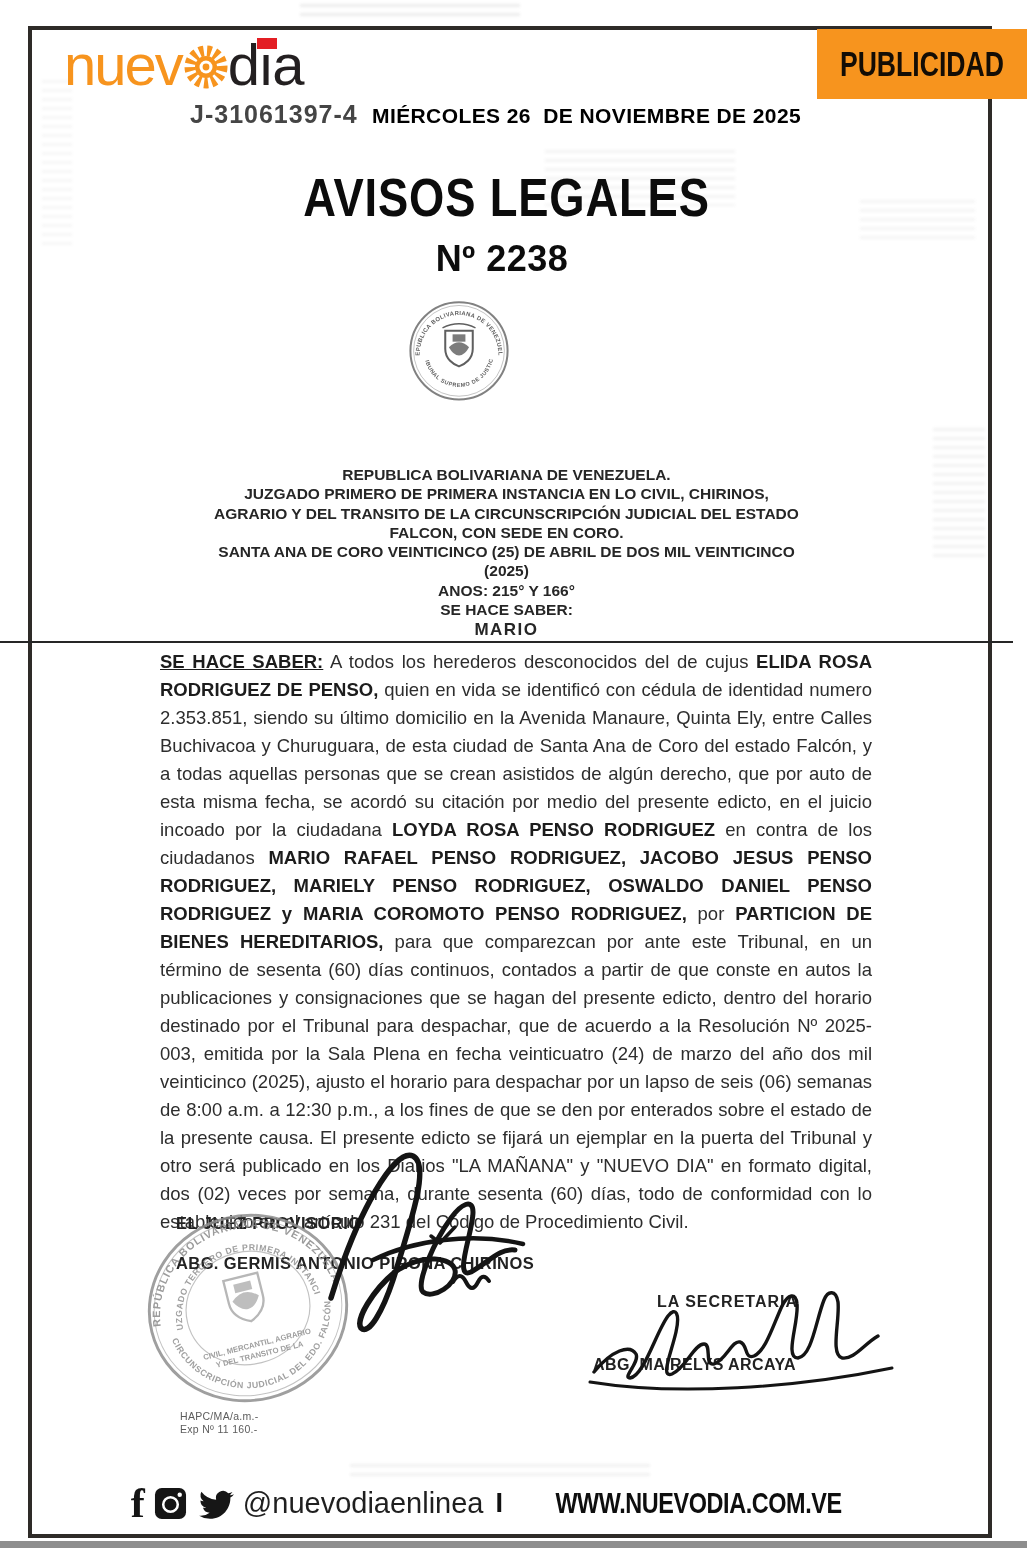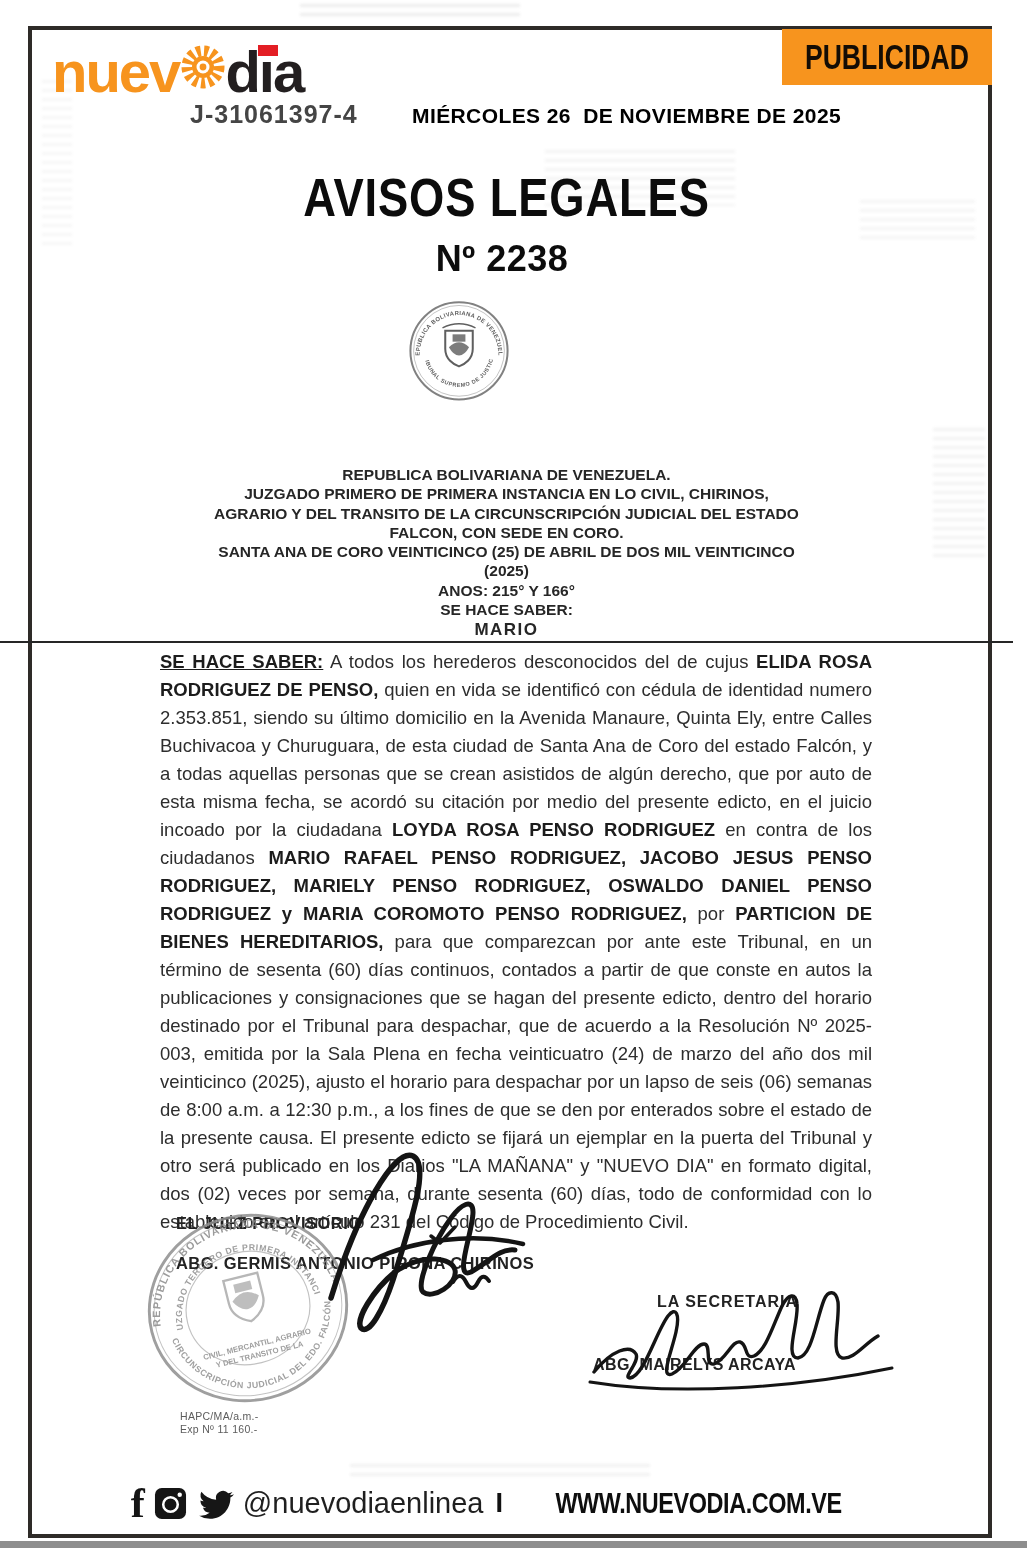--- a/index.html
+++ b/index.html
@@ -17,30 +17,30 @@
   
   .ghost{background:repeating-linear-gradient(180deg,rgba(125,125,125,.20) 0 3px,transparent 3px 9px);filter:blur(1.6px);}
   #ghost1{left:300px;top:4px;width:220px;height:16px;opacity:.7;}
   #ghost2{left:545px;top:150px;width:190px;height:56px;opacity:.45;}
   #ghost3{left:933px;top:428px;width:52px;height:132px;opacity:.5;}
   #ghost4{left:350px;top:1464px;width:300px;height:12px;opacity:.55;}
   #ghost5{left:860px;top:200px;width:115px;height:42px;opacity:.4;}
   #ghost6{left:42px;top:80px;width:30px;height:170px;opacity:.35;}
 
   
-  .publicidad{left:782px;top:29px;width:210px;height:56px;background:#F7941E;display:flex;align-items:center;justify-content:center;}
+  .publicidad{left:817px;top:29px;width:210px;height:70px;background:#F7941E;display:flex;align-items:center;justify-content:center;}
   .publicidad span{font-weight:bold;font-size:35px;color:#140d05;transform:scaleX(.76);letter-spacing:0;white-space:nowrap;}
-  .logo{left:52px;top:36px;display:flex;align-items:flex-end;font-weight:bold;font-size:58px;letter-spacing:-2px;line-height:1;}
+  .logo{left:64px;top:36px;display:flex;align-items:flex-start;font-weight:normal;font-size:58px;letter-spacing:-2px;line-height:1;}
   .logo .orange{color:#F7941E;}
   .logo .black{color:#231f20;}
   .logo .sun{margin:6px -3px 0 -1px;}
   .logo .i-wrap{position:relative;color:#231f20;}
   .logo .i-accent{position:absolute;left:-1px;top:2px;width:20px;height:11px;background:#E31E24;}
   .logo-reg{left:190px;top:100px;font-size:25px;font-weight:bold;color:#454545;letter-spacing:1px;}
-  .edition-date{left:372px;top:104px;font-size:21px;font-weight:bold;color:#000;white-space:pre;letter-spacing:.4px;margin-left:40px;}
+  .edition-date{left:372px;top:104px;font-size:21px;font-weight:bold;color:#000;white-space:pre;letter-spacing:.4px;}
 
   
   .page-title{left:0;top:166px;width:1013px;text-align:center;font-size:54px;font-weight:800;color:#0c0c0c;transform:scaleX(.84);letter-spacing:1px;}
   .notice-number{left:0;top:238px;width:1004px;text-align:center;font-size:36px;font-weight:800;color:#0c0c0c;letter-spacing:.5px;}
 
   
   .seal{left:404px;top:294px;width:110px;height:110px;opacity:.9;}
 
   
   .court-header{left:0;top:438px;width:1013px;text-align:center;font-weight:bold;font-size:15.5px;line-height:19.3px;color:#262626;margin-top:27px;}

